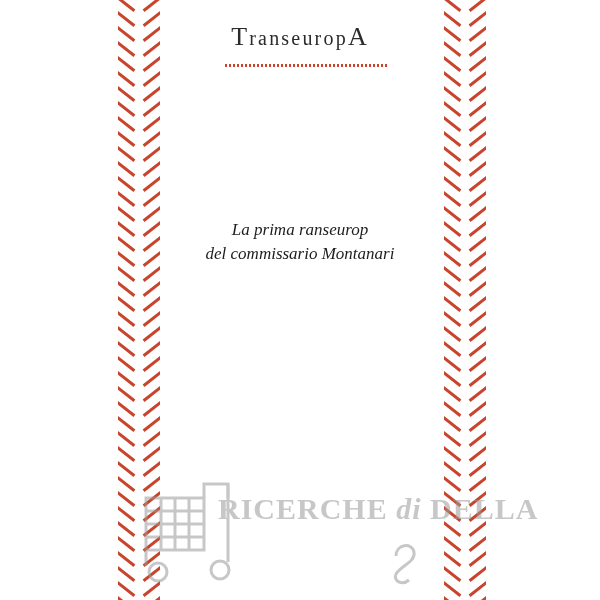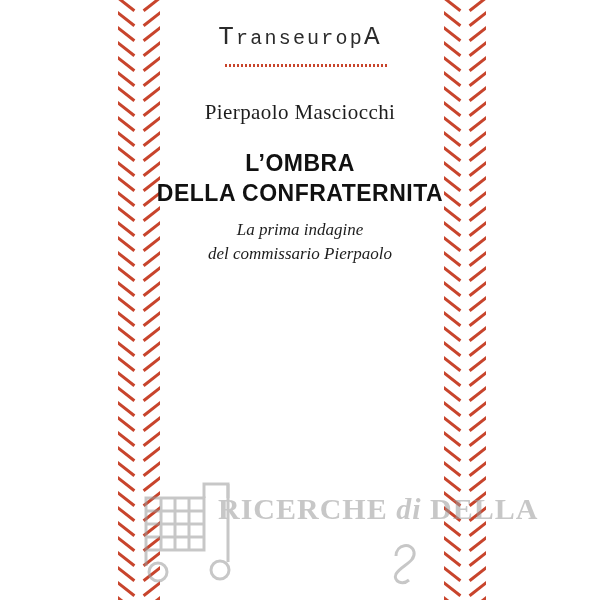--- a/index.html
+++ b/index.html
@@ -59,21 +59,21 @@
     transform-origin: right top;
   }
 
   
   .publisher {
     position: absolute;
     top: 22px;
     left: 0;
     width: 600px;
     text-align: center;
-    font-family: Liberation Mono, monospace;
+    font-family: Liberation Serif, serif;
     font-size: 20px;
     letter-spacing: 2.2px;
     color: #2b2b2b;
     font-weight: normal;
   }
   .publisher .cap {
     font-size: 26px;
   }
 
   .dotted-rule {
@@ -259,30 +259,25 @@
       <div class="chev" style="top: 551px;"></div>
       <div class="chev" style="top: 566px;"></div>
       <div class="chev" style="top: 581px;"></div>
       <div class="chev" style="top: 596px;"></div>
     </div>
 
   <div class="publisher"><span class="cap">T</span><span>ranseurop</span><span class="cap">A</span></div>
 
   <div class="dotted-rule"></div>
 
-  <div class="author">Pierpaolo Masciocchi</div>
-
-  <div class="title">
-    <span>L’OMBRA</span>
-    <span class="line2">DELLA CONFRATERNITA</span>
-  </div>
+
 
   <div class="subtitle">
-    <span>La prima indagine</span>
-    <span class="line2">del commissario Pierpaolo</span>
+    <span>La prima ranseurop</span>
+    <span class="line2">del commissario Montanari</span>
   </div>
 
   <div id="watermark">
     <svg width="400" height="130" viewBox="0 0 400 130">
       <g stroke="#9b9b9b" stroke-width="3" fill="none">
         <rect x="18" y="28" width="58" height="52"></rect>
         <line x1="18" y1="41" x2="76" y2="41"></line>
         <line x1="18" y1="54" x2="76" y2="54"></line>
         <line x1="18" y1="67" x2="76" y2="67"></line>
         <line x1="33" y1="28" x2="33" y2="80"></line>

